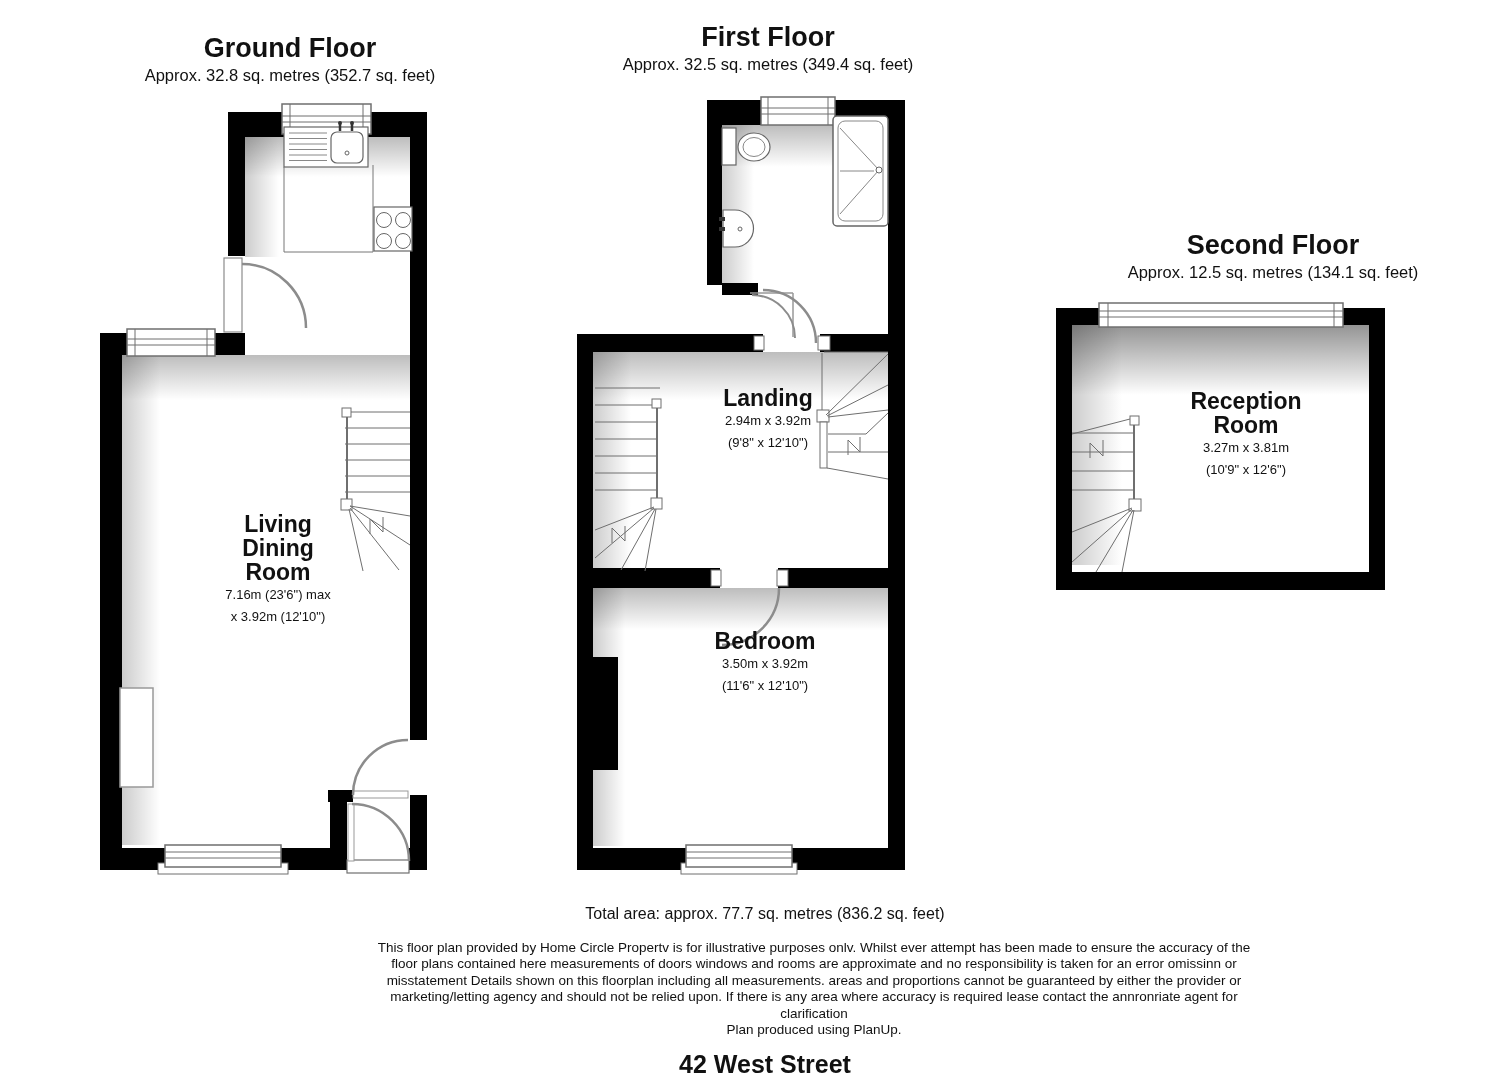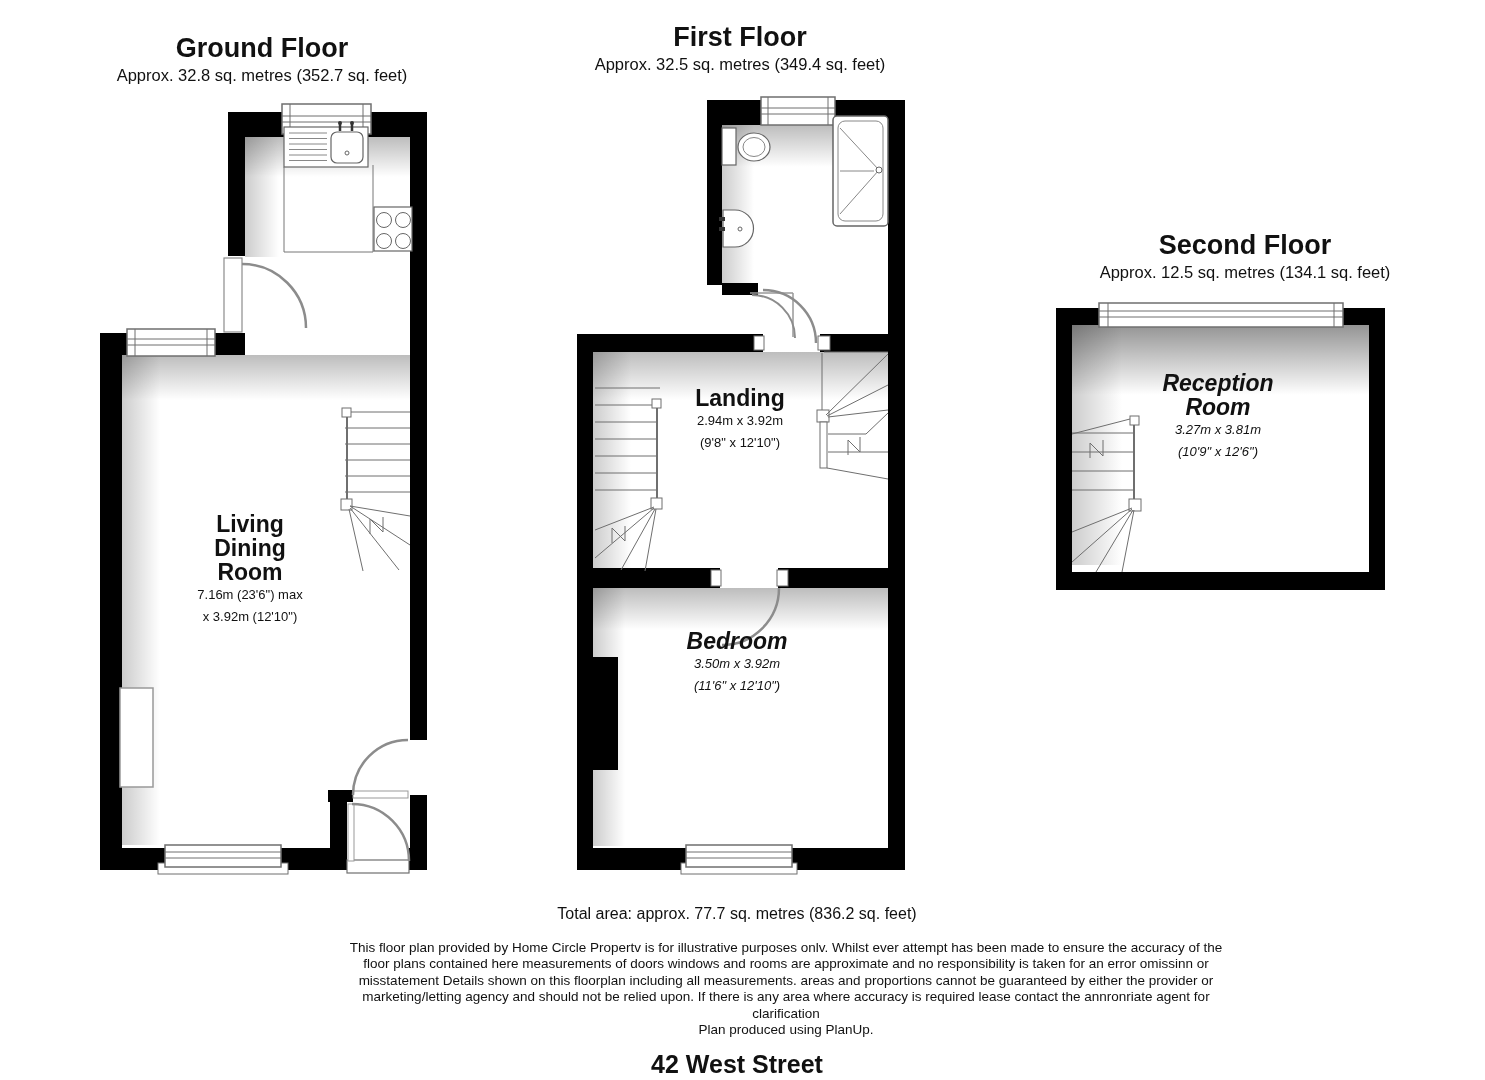--- a/index.html
+++ b/index.html
@@ -1,19 +1,19 @@
 <!DOCTYPE html>
 <html><head>
 <meta charset="utf-8">
 <style>
   html,body{margin:0;padding:0;background:#fff;}
   #stage{position:relative;width:1485px;height:1080px;background:#fff;overflow:hidden;
          font-family:"Liberation Sans", sans-serif;color:#111;}
   #plan-svg{position:absolute;left:0;top:0;}
-  .lbl{position:absolute;transform:translateX(-50%);text-align:center;white-space:nowrap;}
+  .lbl{position:absolute;transform:translateX(-50%);text-align:center;white-space:nowrap;margin-left:28px;}
   .floor-title{font-size:27px;font-weight:bold;line-height:30px;}
   .floor-area{font-size:16.5px;line-height:20px;margin-top:2px;}
   .room-name{font-size:23px;font-weight:bold;line-height:24px;}
   .room-dim{font-size:13px;line-height:22px;}
   .total-area{font-size:16px;line-height:26px;}
   .disc{font-size:13.5px;line-height:16.4px;}
   .address{font-size:25px;font-weight:bold;line-height:28px;text-align:center;}
 </style>
 </head>
 <body>
@@ -270,27 +270,27 @@
   <div class="room-dim">7.16m (23'6") max</div>
   <div class="room-dim">x 3.92m (12'10")</div>
 </div>
 
 <div class="lbl" style="left:740px;top:386px;">
   <div class="room-name">Landing</div>
   <div class="room-dim">2.94m x 3.92m</div>
   <div class="room-dim">(9'8" x 12'10")</div>
 </div>
 
-<div class="lbl" style="left:737px;top:629px;font-style:italic;">
+<div class="lbl" style="left:737px;top:629px;">
   <div class="room-name">Bedroom</div>
   <div class="room-dim">3.50m x 3.92m</div>
   <div class="room-dim">(11'6" x 12'10")</div>
 </div>
 
-<div class="lbl" style="left:1218px;top:371px;font-style:italic;">
+<div class="lbl" style="left:1218px;top:389px;">
   <div class="room-name">Reception</div>
   <div class="room-name">Room</div>
   <div class="room-dim">3.27m x 3.81m</div>
   <div class="room-dim">(10'9" x 12'6")</div>
 </div>
 
 <div class="lbl total-area" style="left:737px;top:901px;">Total area: approx. 77.7 sq. metres (836.2 sq. feet)</div>
 
 <div class="lbl" style="left:786px;top:940px;">
   <div class="disc">This floor plan provided by Home Circle Propertv is for illustrative purposes onlv. Whilst ever attempt has been made to ensure the accuracy of the</div>

